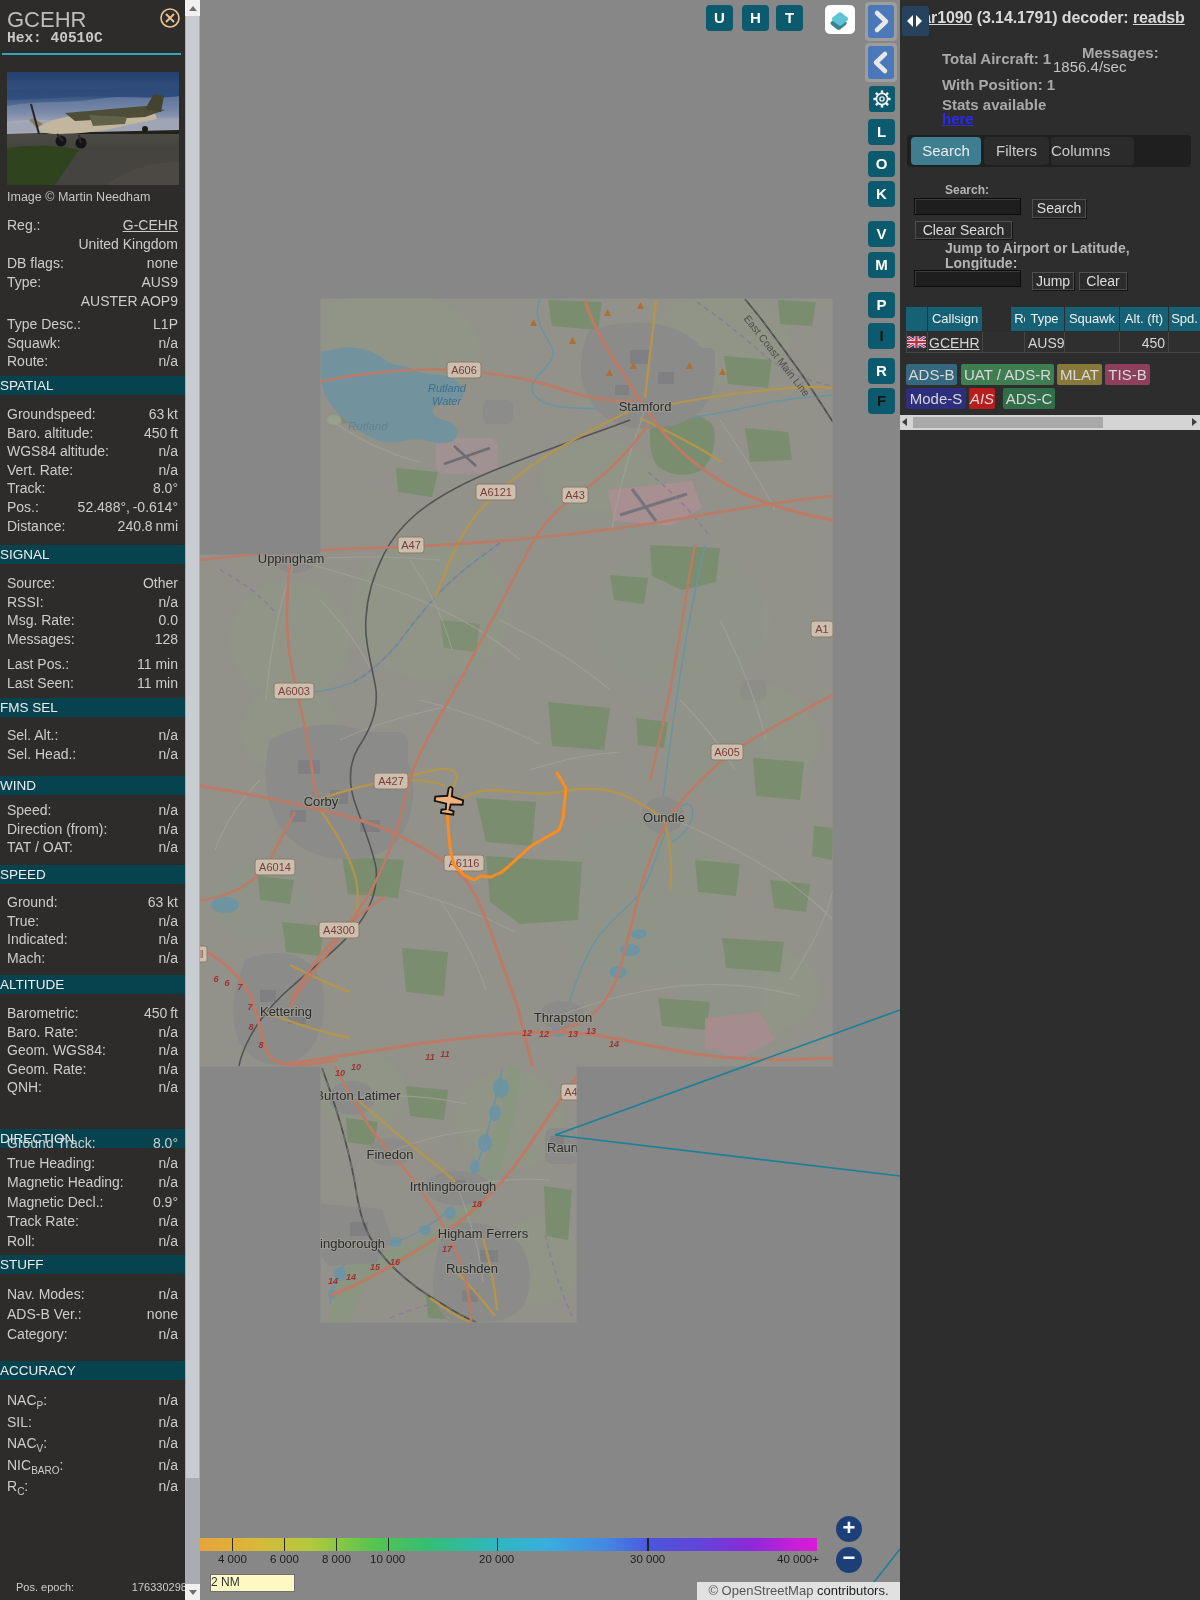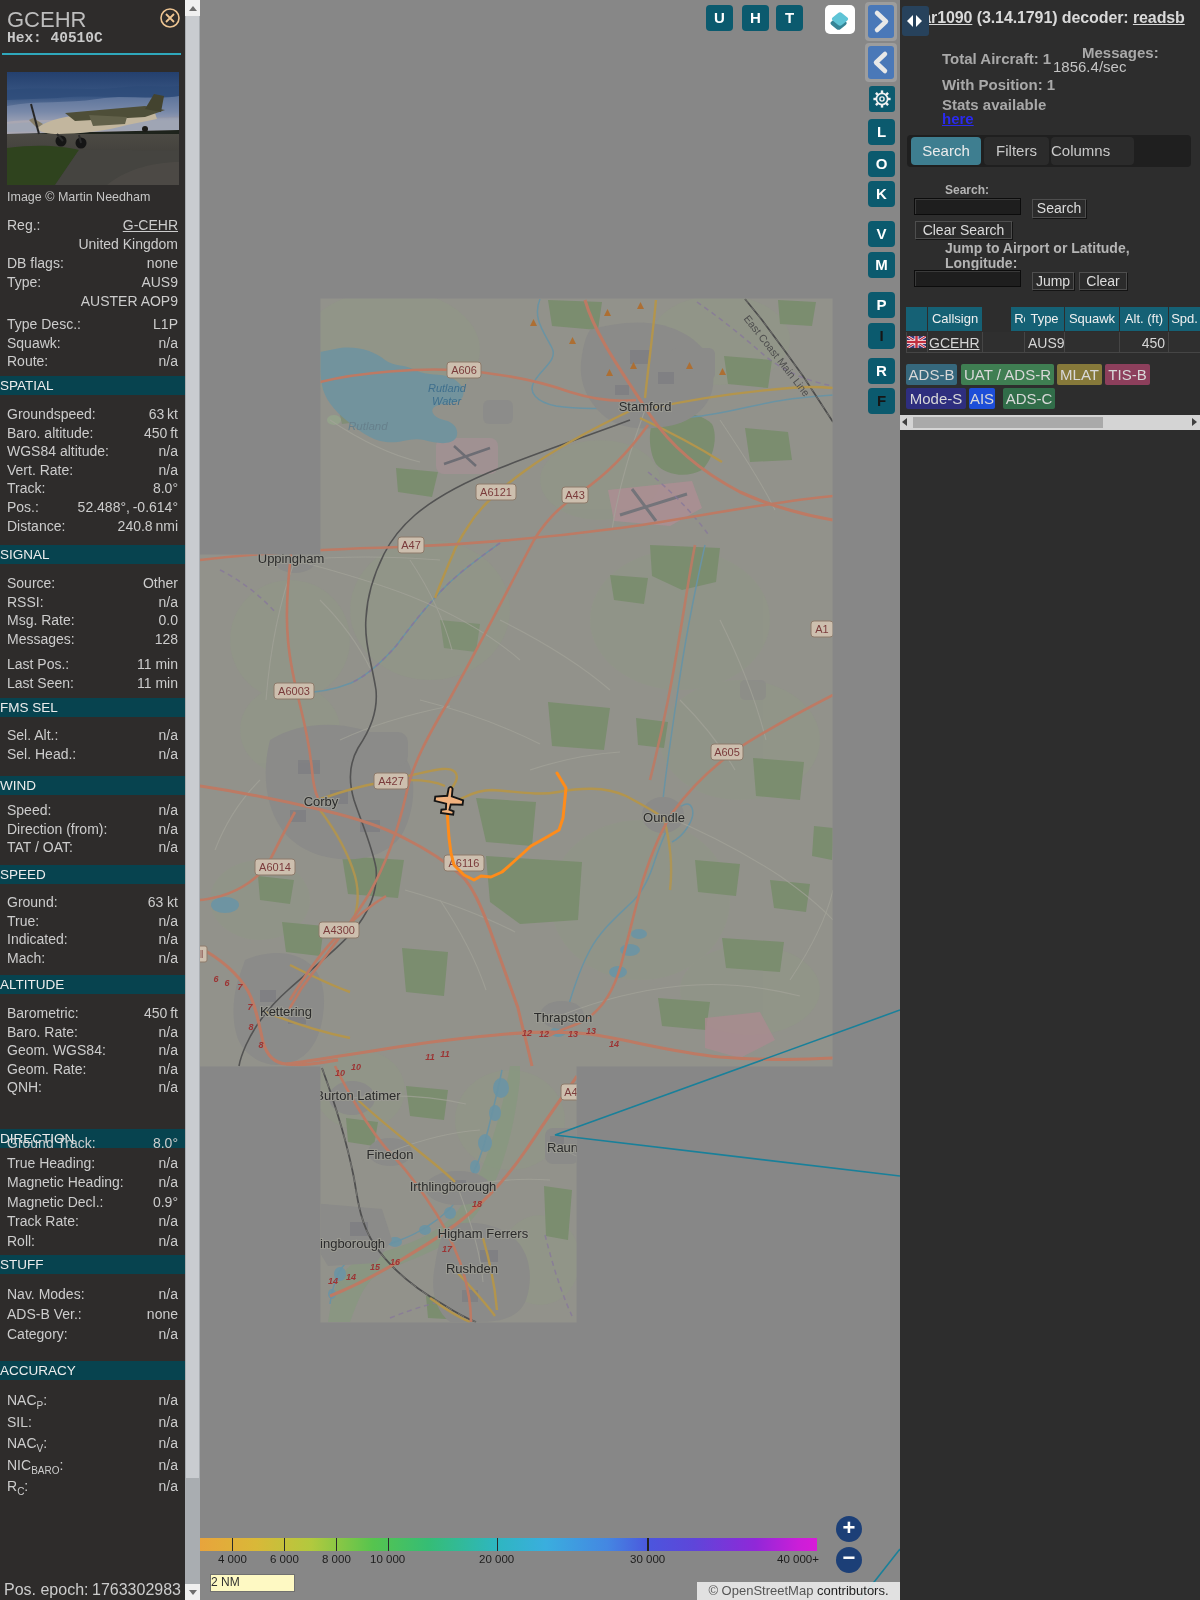--- a/index.html
+++ b/index.html
@@ -292,21 +292,21 @@
     </div>
   <div class="r" style="top:1456.5px">
       <span>NIC<sub>BARO</sub>:</span>
       <span>n/a</span>
     </div>
   <div class="r" style="top:1478px">
       <span>R<sub>C</sub>:</span>
       <span>n/a</span>
     </div>
 
-  <div class="r" style="top:1581px;left:4px;width:177px;font-size:16px">
+  <div class="r" style="top:1581px;left:16px;width:177px;font-size:11px">
       <span>Pos. epoch:</span>
       <span>1763302983</span>
     </div>
 </div>
 
 <div id="sscroll">
   <div class="abs" style="left:0;top:0;width:15px;height:16px;background:#f0f0f0;"></div>
   <div class="abs" style="left:3.5px;top:6px;width:0;height:0;border-left:4px solid transparent;border-right:4px solid transparent;border-bottom:5px solid #6e6e6e;"></div>
   <div class="abs" style="left:1px;top:16px;width:13px;height:1462px;background:#c9ccd0;"></div>
   <div class="abs" style="left:0;top:1584px;width:15px;height:16px;background:#f0f0f0;"></div>
@@ -741,20 +741,20 @@
   </svg>
   <div class="abs u" style="left:29px;top:335px;font-size:14px;color:#d6d6d6;">GCEHR</div>
   <div class="abs" style="left:128px;top:335px;font-size:14px;color:#d6d6d6;">AUS9</div>
   <div class="abs" style="left:220px;top:335px;width:45px;text-align:right;font-size:14px;color:#d6d6d6;">450</div>
 
   <div class="chip" style="left:6px;top:364px;width:51px;background:#36687d;">ADS-B</div>
   <div class="chip" style="left:61px;top:364px;width:93px;background:#3f7e52;">UAT / ADS-R</div>
   <div class="chip" style="left:157px;top:364px;width:45px;background:#86793a;">MLAT</div>
   <div class="chip" style="left:205px;top:364px;width:45px;background:#8d3f5c;">TIS-B</div>
   <div class="chip" style="left:6px;top:388px;width:60px;background:#2e2e7e;">Mode-S</div>
-  <div class="chip" style="left:69px;top:388px;width:26px;background:#1d4ed8;">AIS</div>
+  <div class="chip" style="left:69px;top:388px;width:26px;background:#b91c1c;font-style:italic;">AIS</div>
   <div class="chip" style="left:103px;top:388px;width:52px;background:#316d49;">ADS-C</div>
 
   <div class="abs" style="left:0;top:415px;width:300px;height:15px;background:#d4d4d4;"></div>
   <div class="abs" style="left:13px;top:417px;width:190px;height:11px;background:#a9a9a9;"></div>
   <div class="abs" style="left:2px;top:418px;width:0;height:0;border-top:4.5px solid transparent;border-bottom:4.5px solid transparent;border-right:5px solid #404040;"></div>
   <div class="abs" style="left:292px;top:418px;width:0;height:0;border-top:4.5px solid transparent;border-bottom:4.5px solid transparent;border-left:5px solid #404040;"></div>
 </div>
 
 </body></html>

